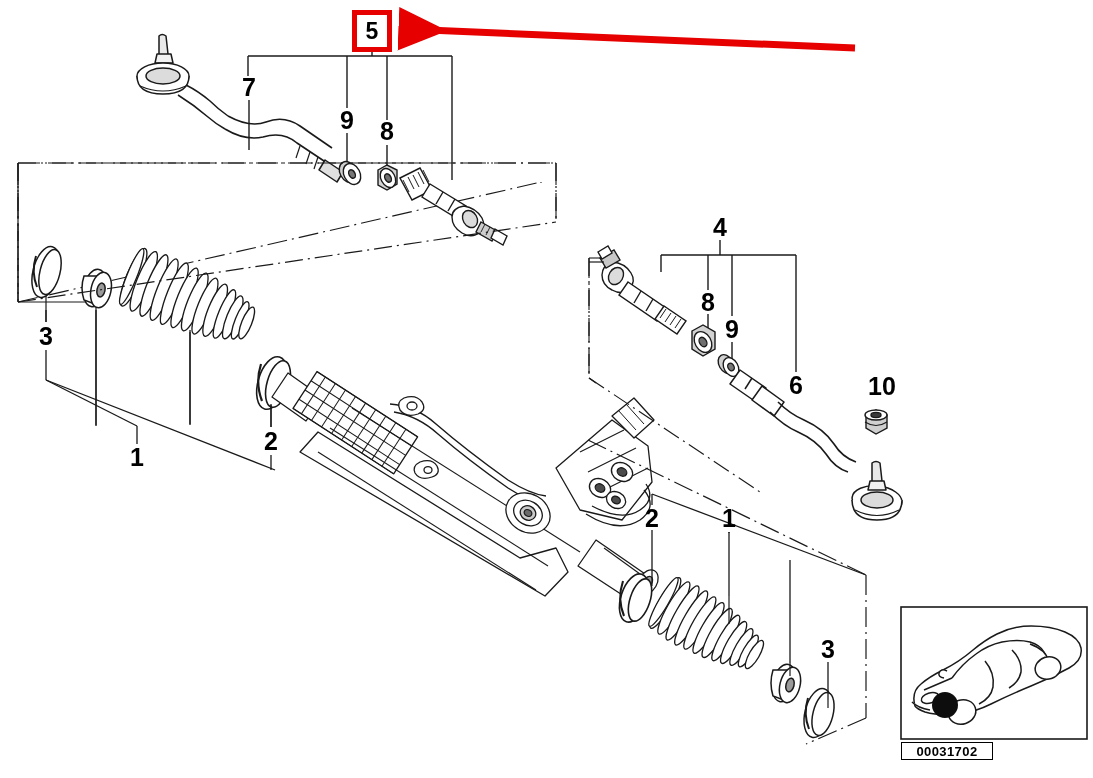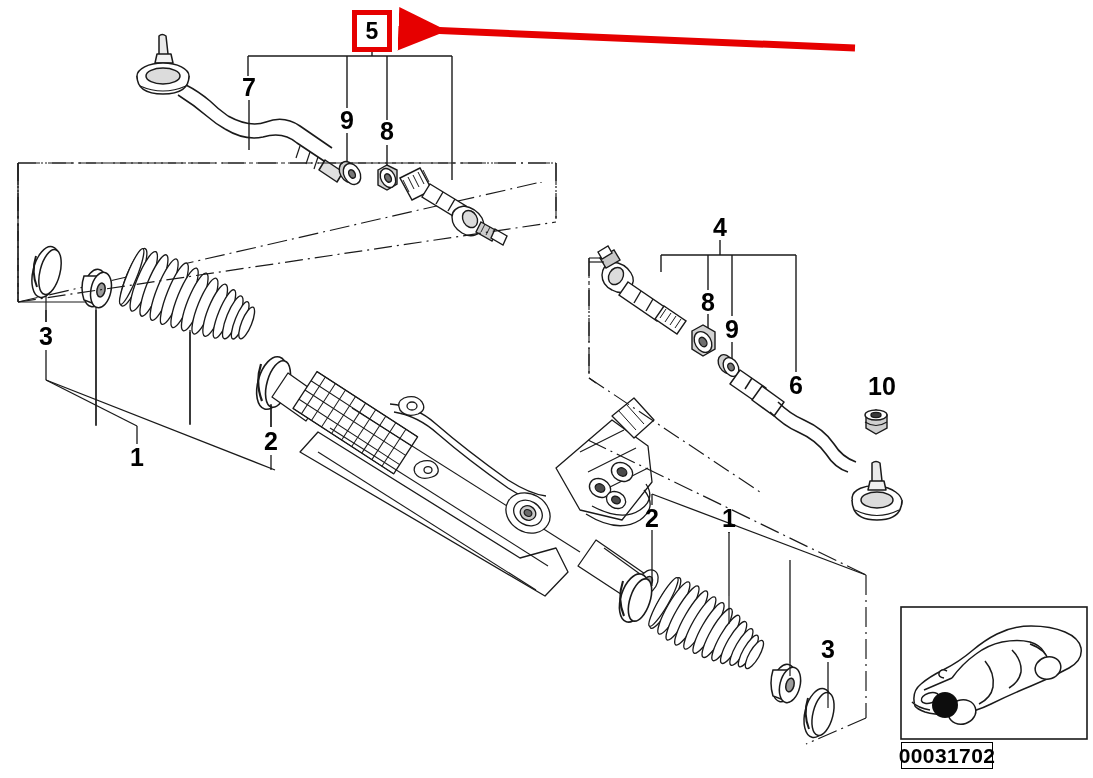--- a/index.html
+++ b/index.html
@@ -41,28 +41,28 @@
     font-weight: bold;
     color: #000000;
     font-family: "Liberation Sans", sans-serif;
     z-index: 40;
   }
   .partnum-label {
     position: absolute;
     left: 901px;
     top: 742px;
     width: 92px;
-    height: 27px;
+    height: 18px;
     box-sizing: border-box;
     border: 1.6px solid #000;
     background: #fff;
     display: flex;
     align-items: center;
     justify-content: center;
-    font-size: 21px;
+    font-size: 13px;
     font-weight: bold;
     letter-spacing: 0.4px;
     color: #000;
     font-family: "Liberation Sans", sans-serif;
     z-index: 30;
   }
   text.num {
     font-family: "Liberation Sans", sans-serif;
     font-weight: bold;
     fill: #000000;

